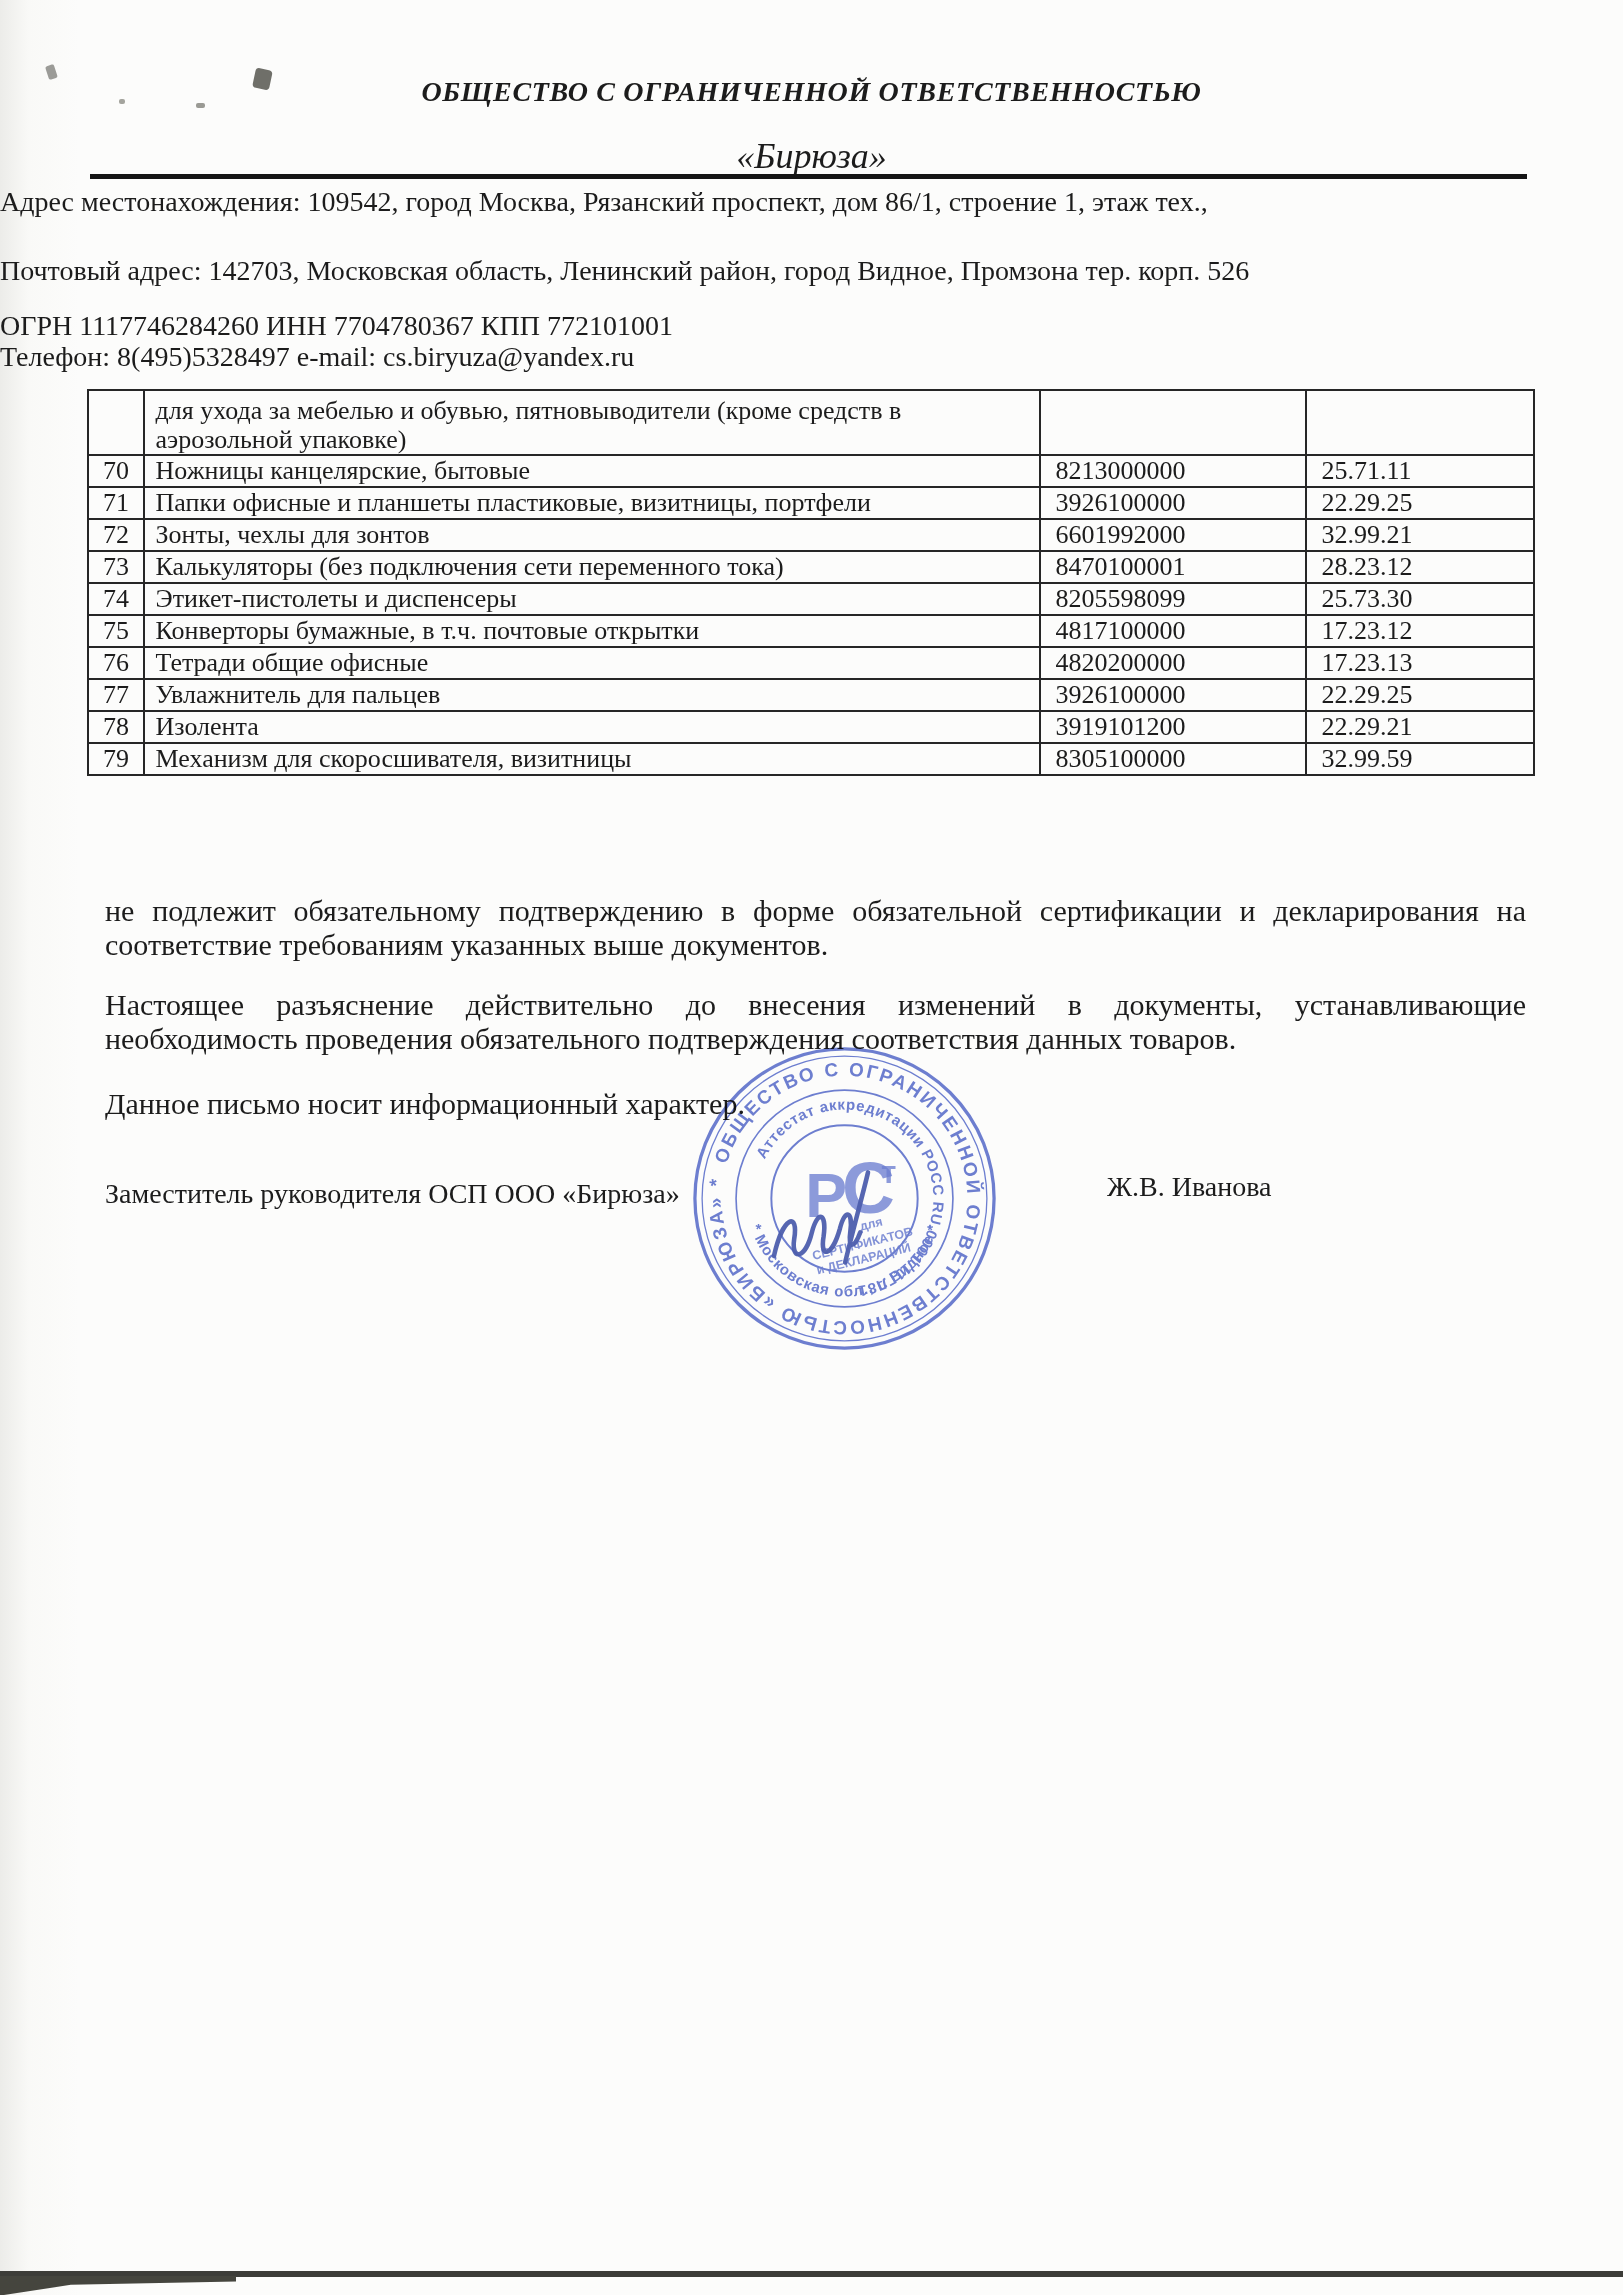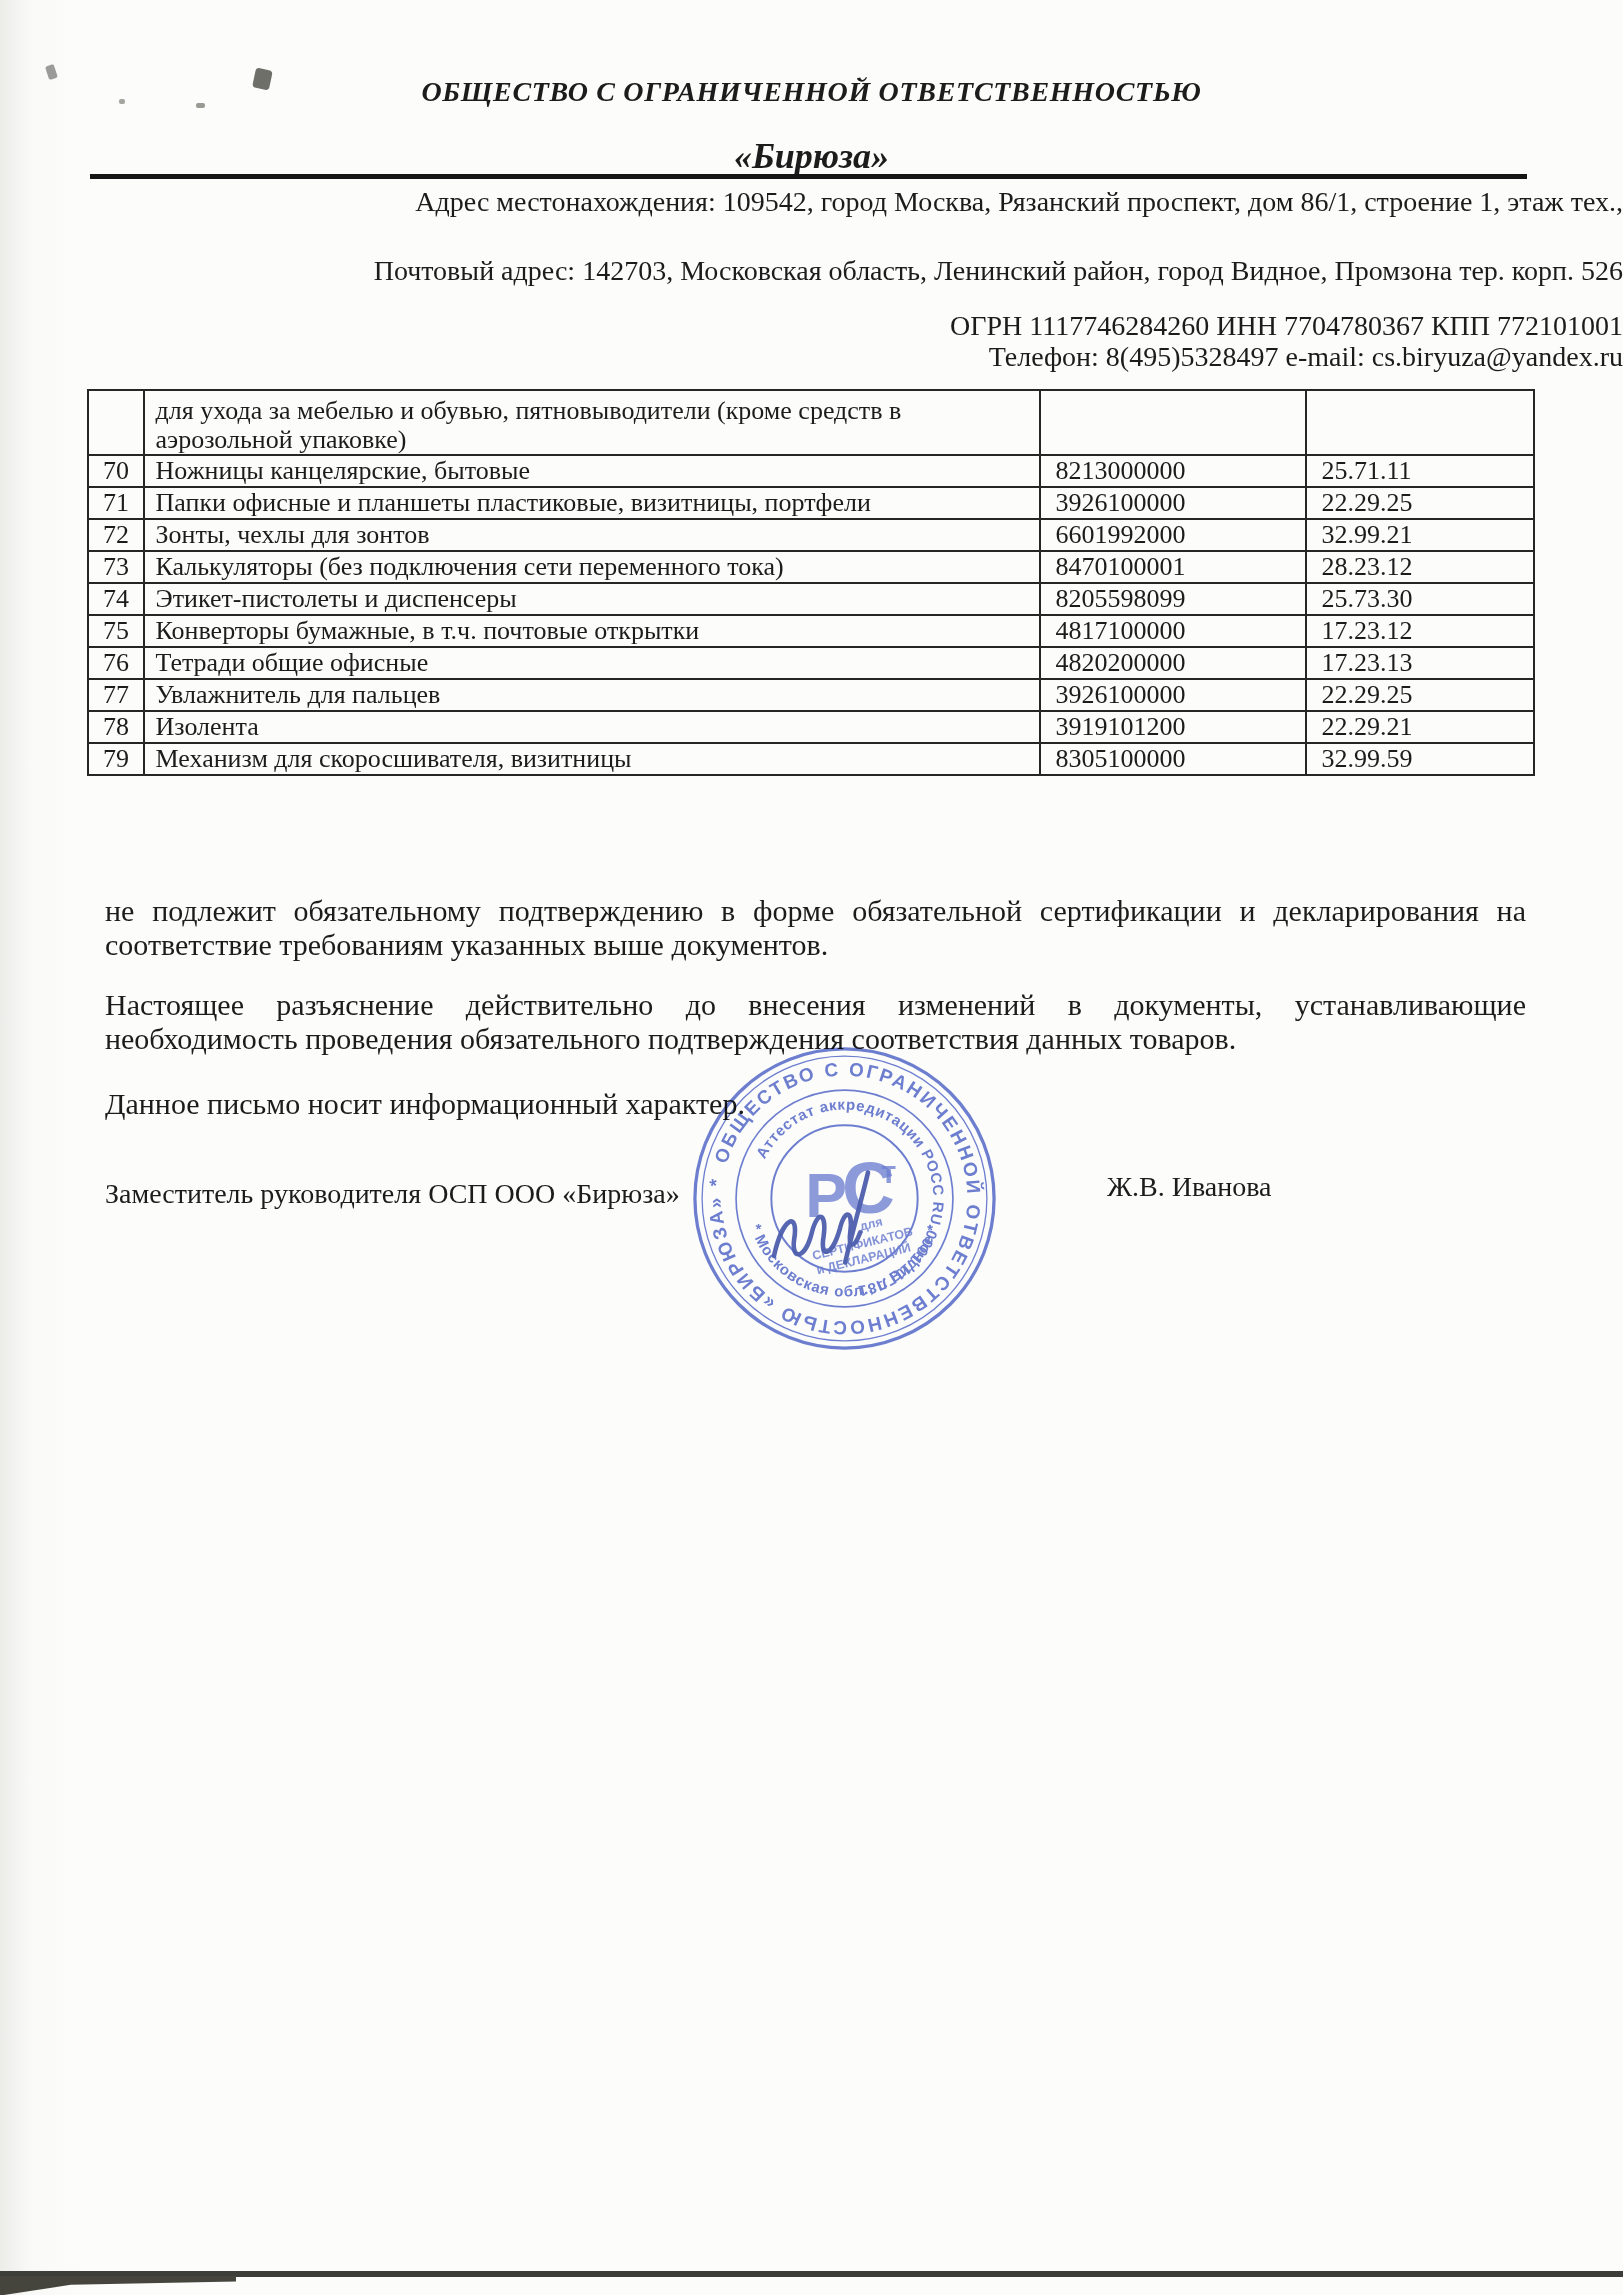--- a/index.html
+++ b/index.html
@@ -5,23 +5,23 @@
   html,body{margin:0;padding:0;background:#ffffff;}
   .page{
     position:relative;width:1623px;height:2295px;overflow:hidden;
     background:linear-gradient(90deg,#ecece9 0px,#f9f9f7 29px,#fcfcfb 79px);
     font-family:"Liberation Serif","DejaVu Serif",serif;color:#1c1c1c;
   }
   
   .title1{position:absolute;top:76px;left:0;width:100%;text-align:center;
     font-size:28px;font-weight:bold;font-style:italic;letter-spacing:0.7px;white-space:nowrap;}
   .title2{position:absolute;top:135px;left:0;width:100%;text-align:center;
-    font-size:36px;font-weight:bold;font-style:italic;}
+    font-size:36px;font-weight:normal;font-style:italic;}
   .rule{position:absolute;top:174px;left:90px;width:1437px;height:5.2px;background:#151515;}
-  .addr{position:absolute;left:0;width:100%;text-align:right;font-size:28px;white-space:nowrap;}
+  .addr{position:absolute;left:0;width:100%;text-align:left;font-size:28px;white-space:nowrap;}
   .a1{top:186px;} .a2{top:220px;} .a3{top:255px;}
   .ogrn{top:310px;} .phone{top:341px;}
   
   table.products{position:absolute;top:389px;left:87px;width:1446px;
     border-collapse:collapse;table-layout:fixed;}
   table.products td{border:2px solid #262626;font-size:26px;line-height:1.1;
     padding:0;vertical-align:middle;overflow:hidden;}
   table.products tr{height:32px;}
   tr.cont-row{height:65px;}
   tr.cont-row td{vertical-align:top;padding-top:5.2px;line-height:29px;}

